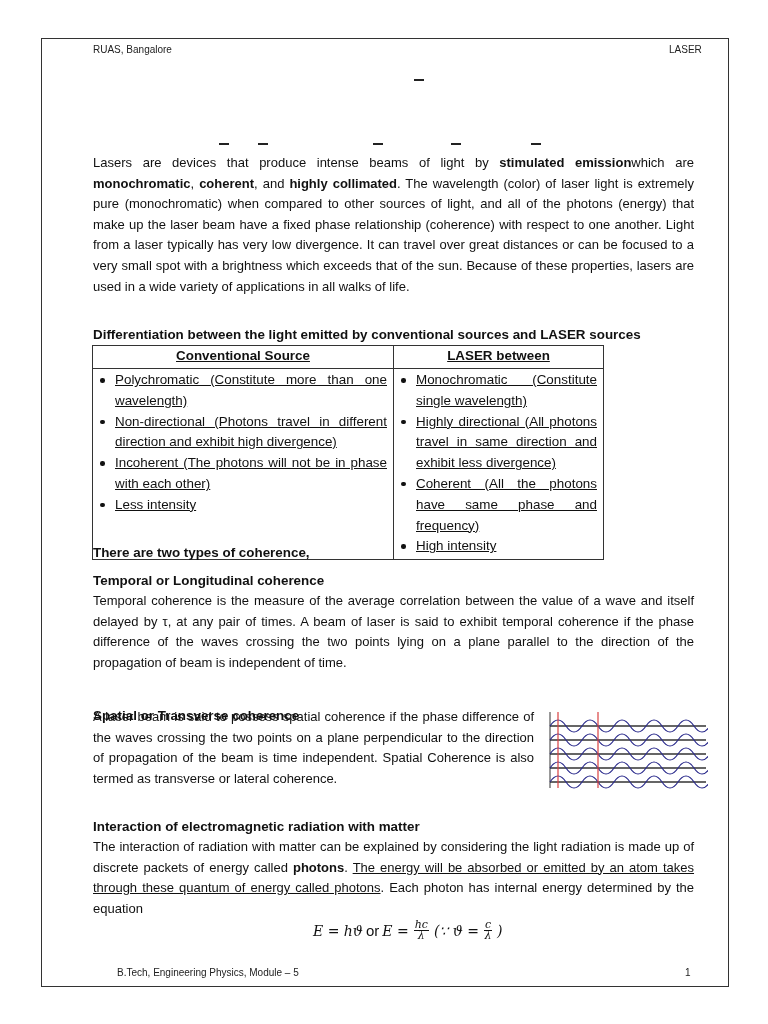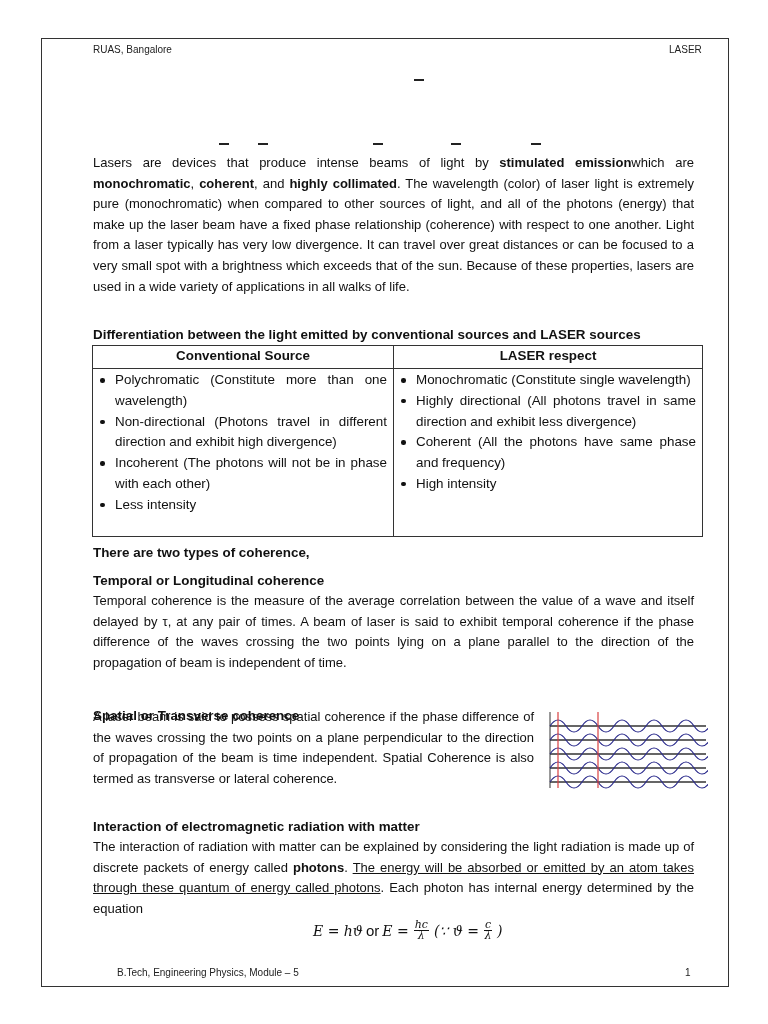--- a/index.html
+++ b/index.html
@@ -19,22 +19,22 @@
   .content {
     position: absolute; left: 93px; width: 601px;
     font-size: 13px; line-height: 20.6px; text-align: justify;
   }
   .content b { font-weight: bold; }
   .u { text-decoration: underline; }
 
   .heading { position: absolute; left: 93px; font-size: 13.4px; font-weight: bold; line-height: 20px; }
 
   table.cmp {
-    position: absolute; left: 92px; top: 345px; width: 611px; height: 192px;
-    border-collapse: collapse; font-size: 13.4px; line-height: 20.8px;
+    position: absolute; left: 92px; top: 345px; width: 512px; height: 192px;
+    border-collapse: collapse; font-size: 13.4px; line-height: 20.8px; text-decoration: underline;
   }
   table.cmp th, table.cmp td { border: 1.3px solid #333; vertical-align: top; }
   table.cmp th { font-weight: bold; text-align: center; height: 23px; line-height: 20px; }
   table.cmp td { padding: 1px 6px 2px 4px; }
   table.cmp td.c1 { width: 301px; }
   ul.bul { list-style: none; }
   ul.bul li { position: relative; padding-left: 18px; text-align: justify; }
   ul.bul li::before {
     content: ""; position: absolute; left: 3px; top: 8px;
     width: 4.5px; height: 4.5px; border-radius: 50%; background: #111;
@@ -72,21 +72,21 @@
 <p class="content" style="top:153px;">
   <span>Lasers are devices that produce intense beams of light by </span><b>stimulated emission</b><span>which are </span><b>monochromatic</b><span>, </span><b>coherent</b><span>, and </span><b>highly collimated</b><span>. The wavelength (color) of laser light is extremely pure (monochromatic) when compared to other sources of light, and all of the photons (energy) that make up the laser beam have a fixed phase relationship (coherence) with respect to one another. Light from a laser typically has very low divergence. It can travel over great distances or can be focused to a very small spot with a brightness which exceeds that of the sun. Because of these properties, lasers are used in a wide variety of applications in all walks of life.</span>
 </p>
 
 <div class="heading" style="top:325px;">Differentiation between the light emitted by conventional sources and LASER sources</div>
 
 <table class="cmp">
   <tbody>
       <tr>
     <th>Conventional Source</th>
-    <th>LASER respect</th>
+    <th>LASER between</th>
   </tr>
   <tr>
     <td class="c1">
       <ul class="bul">
         <li>Polychromatic (Constitute more than one wavelength)</li>
         <li>Non-directional (Photons travel in different direction and exhibit high divergence)</li>
         <li>Incoherent (The photons will not be in phase with each other)</li>
         <li>Less intensity</li>
       </ul>
     </td>

